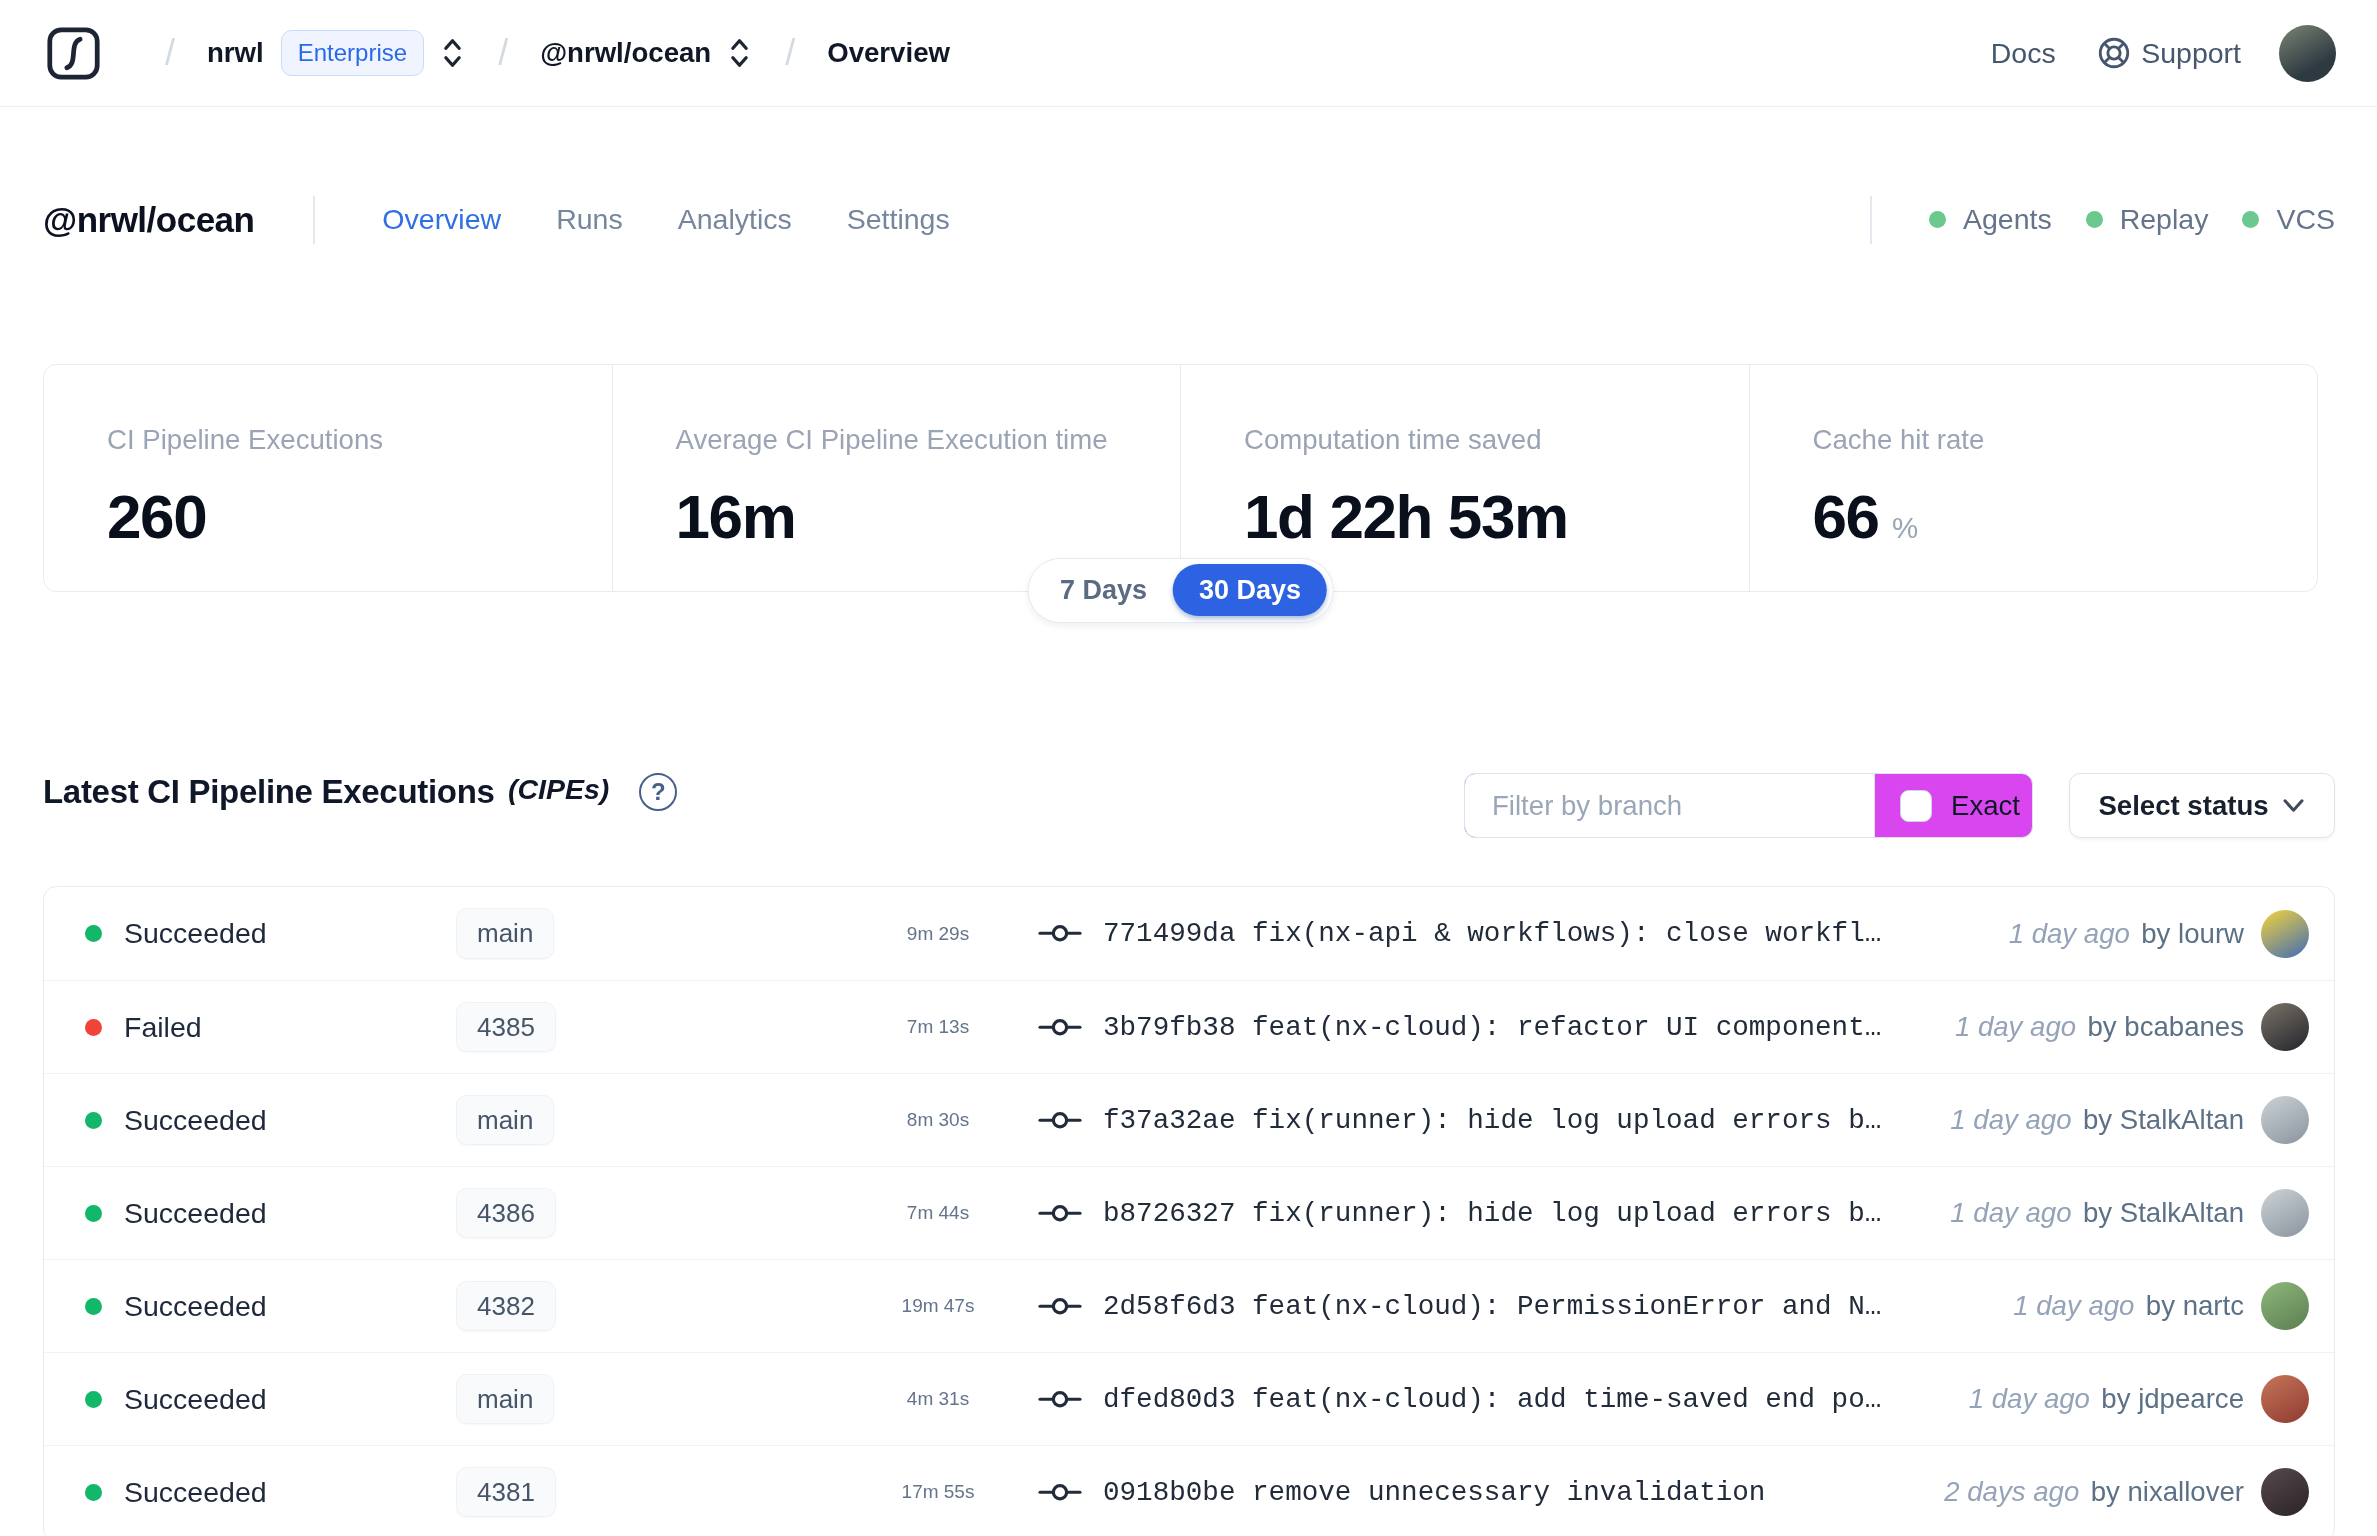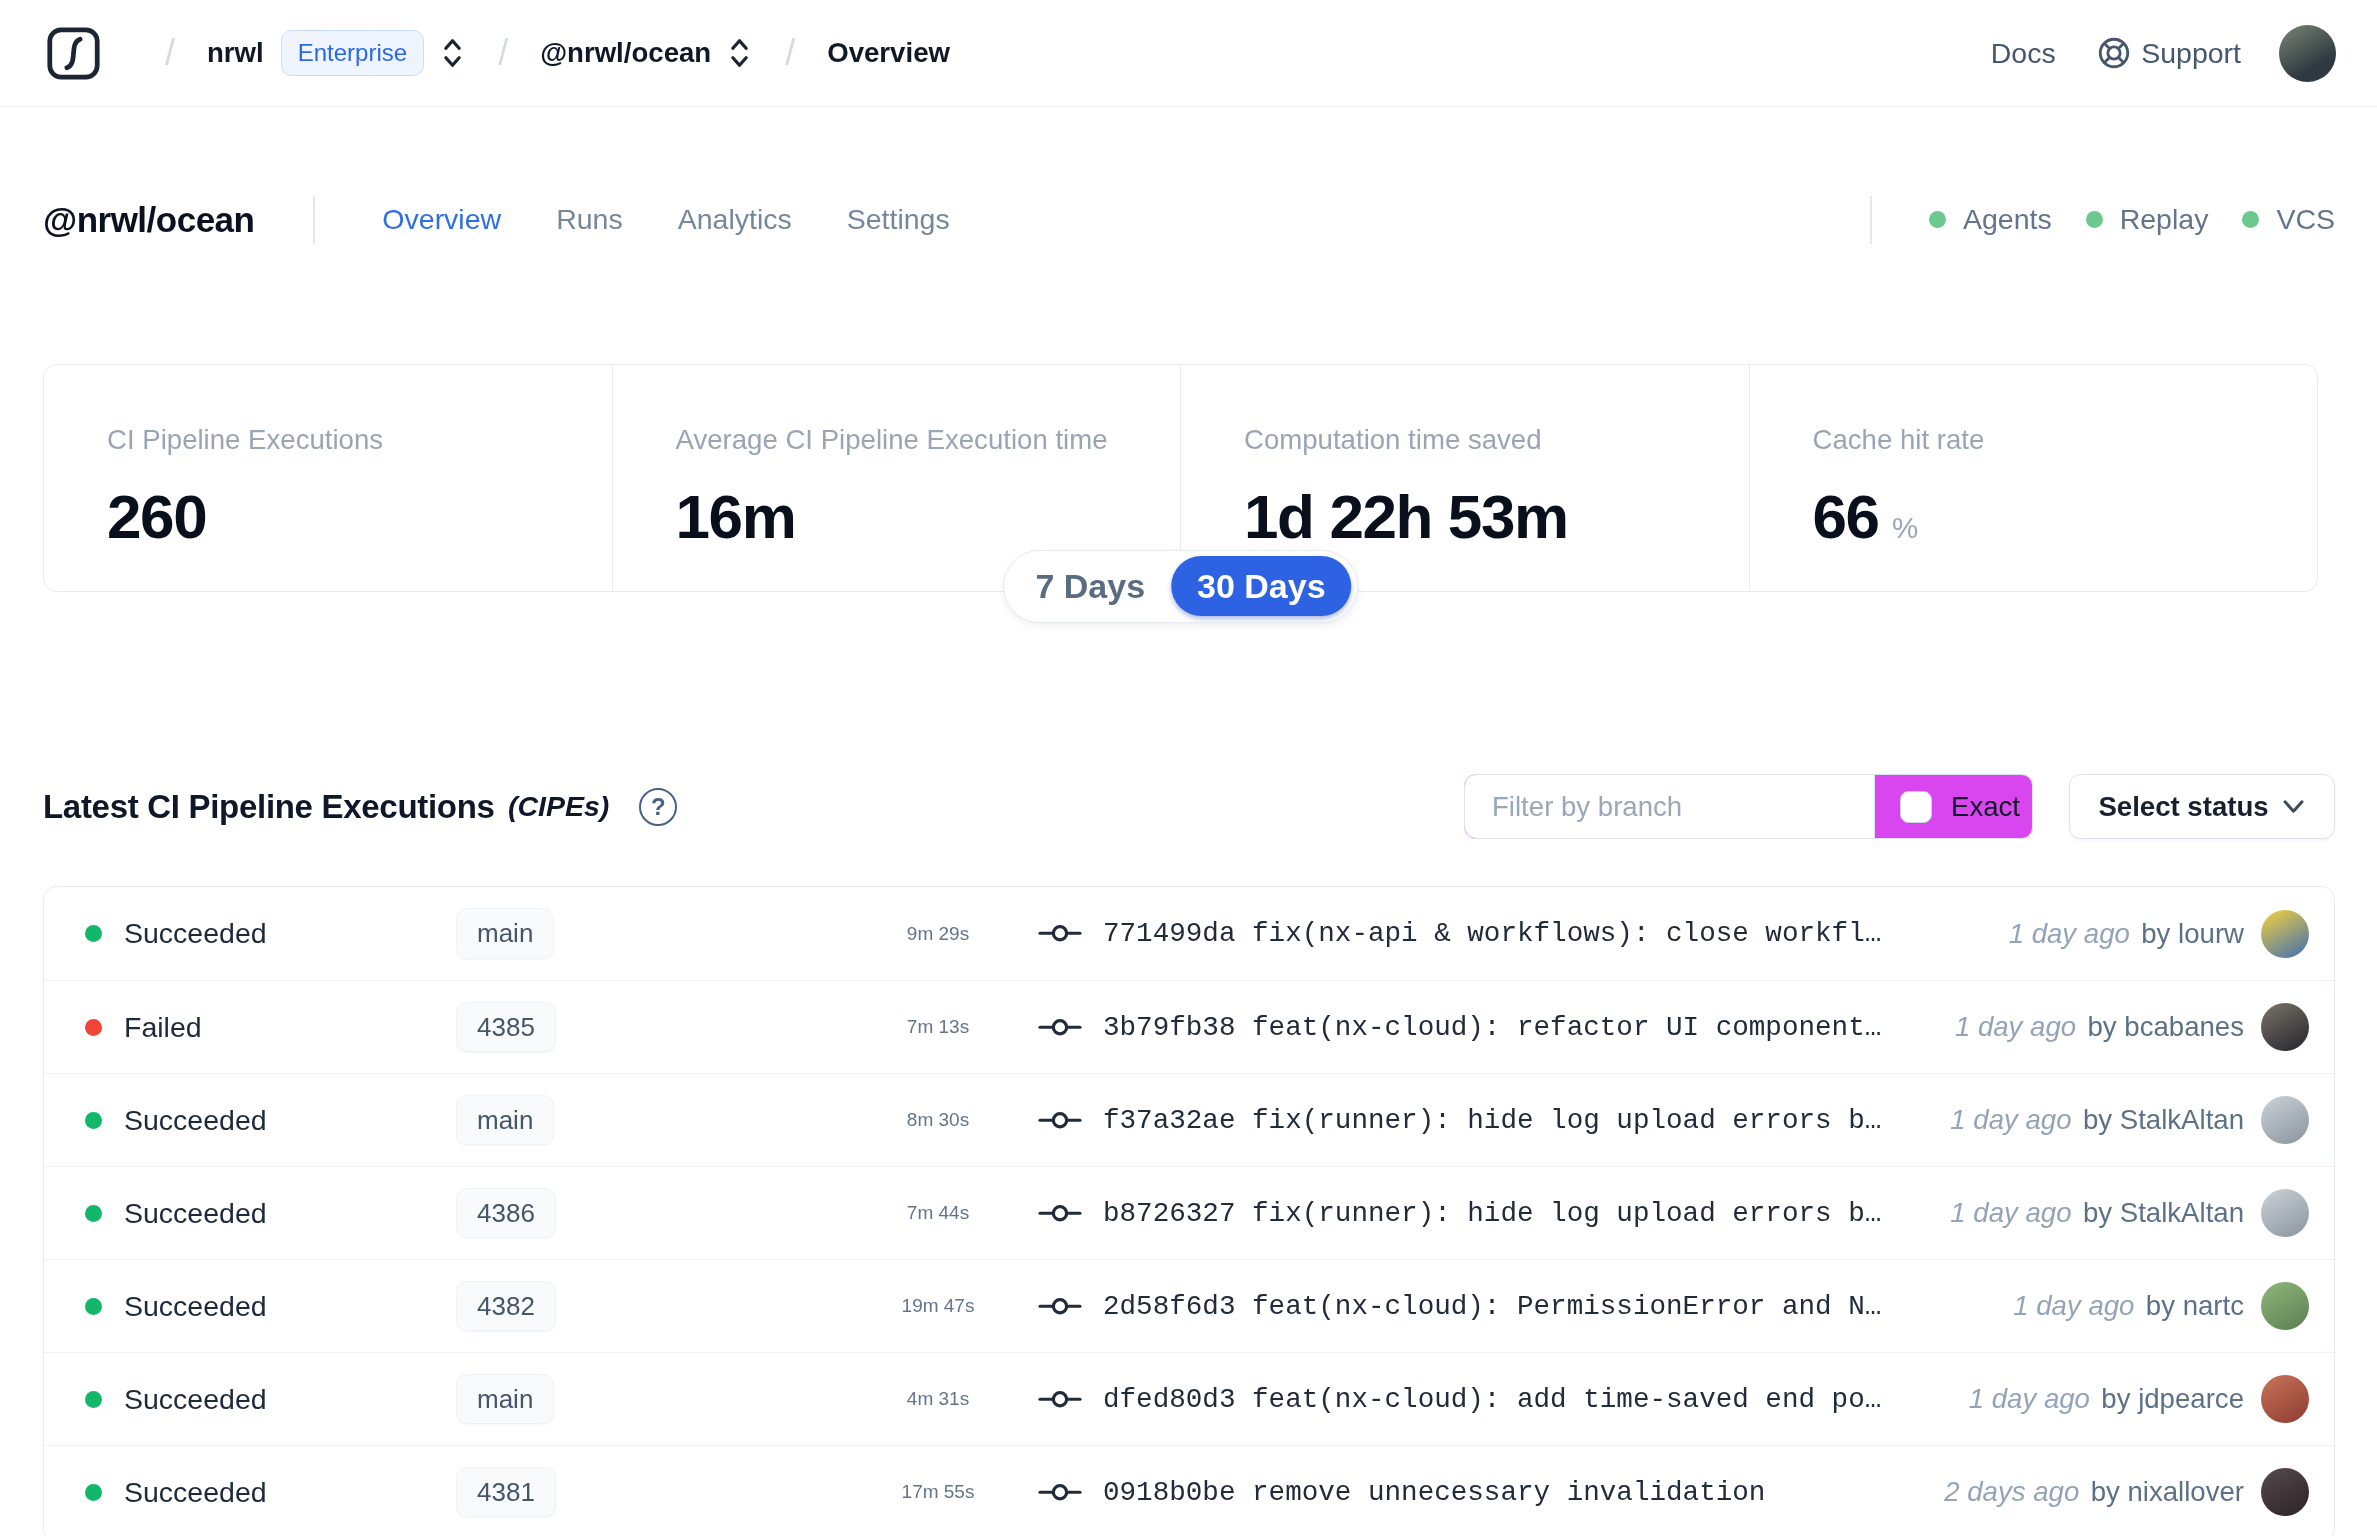--- a/index.html
+++ b/index.html
@@ -59,30 +59,30 @@
   .stat-value-row { margin-top: 25px; display: flex; align-items: baseline; }
   .stat-value { font-size: 62px; font-weight: 700; color: #0a0f1c; letter-spacing: -1.4px; }
   .stat-suffix { font-size: 29.5px; font-weight: 500; color: #9aa4b4; margin-left: 13.3px; }
   .range-toggle {
     position: absolute; left: 50%; bottom: -32px; transform: translateX(-50%);
     background: #fff; border: 1.9px solid #e6eaf1; border-radius: 950px;
     padding: 5.7px; display: flex; align-items: center;
     box-shadow: 0 2.9px 7.6px rgba(16,24,40,.07);
   }
   .range-opt {
-    font-size: 34px; font-weight: 600; color: #5a6b82; border: none; background: none;
+    font-size: 27px; font-weight: 600; color: #5a6b82; border: none; background: none;
     padding: 10.5px 26px; border-radius: 950px; cursor: pointer; font-family: inherit;
   }
   .range-opt.selected {
     color: #fff; font-weight: 700; background: #2d63e2;
     box-shadow: 0 2.9px 4.8px rgba(27,63,153,.35);
   }
 
   
-  .cipe-head { margin: 181px 43px 0 43px; height: 67px; display: flex; align-items: center; }
+  .cipe-head { margin: 181px 43px 0 43px; height: 67px; display: flex; align-items: flex-start; }
   .cipe-title { font-size: 33px; font-weight: 700; color: #0f1729; letter-spacing: -0.3px; }
   .cipe-title-suffix { font-size: 28.5px; font-weight: 600; font-style: italic; color: #0f1729; margin-left: 13.3px; }
   .help-icon {
     width: 38px; height: 38px; margin-left: 30px; border-radius: 50%;
     border: 2.9px solid #49608a; color: #49608a; font-size: 24px; font-weight: 600;
     display: flex; align-items: center; justify-content: center; cursor: pointer;
   }
   .cipe-spacer { flex: 1; }
   .filter-group {
     height: 65px; width: 569px; border: 1.9px solid #dde3ec; border-radius: 11.4px;

